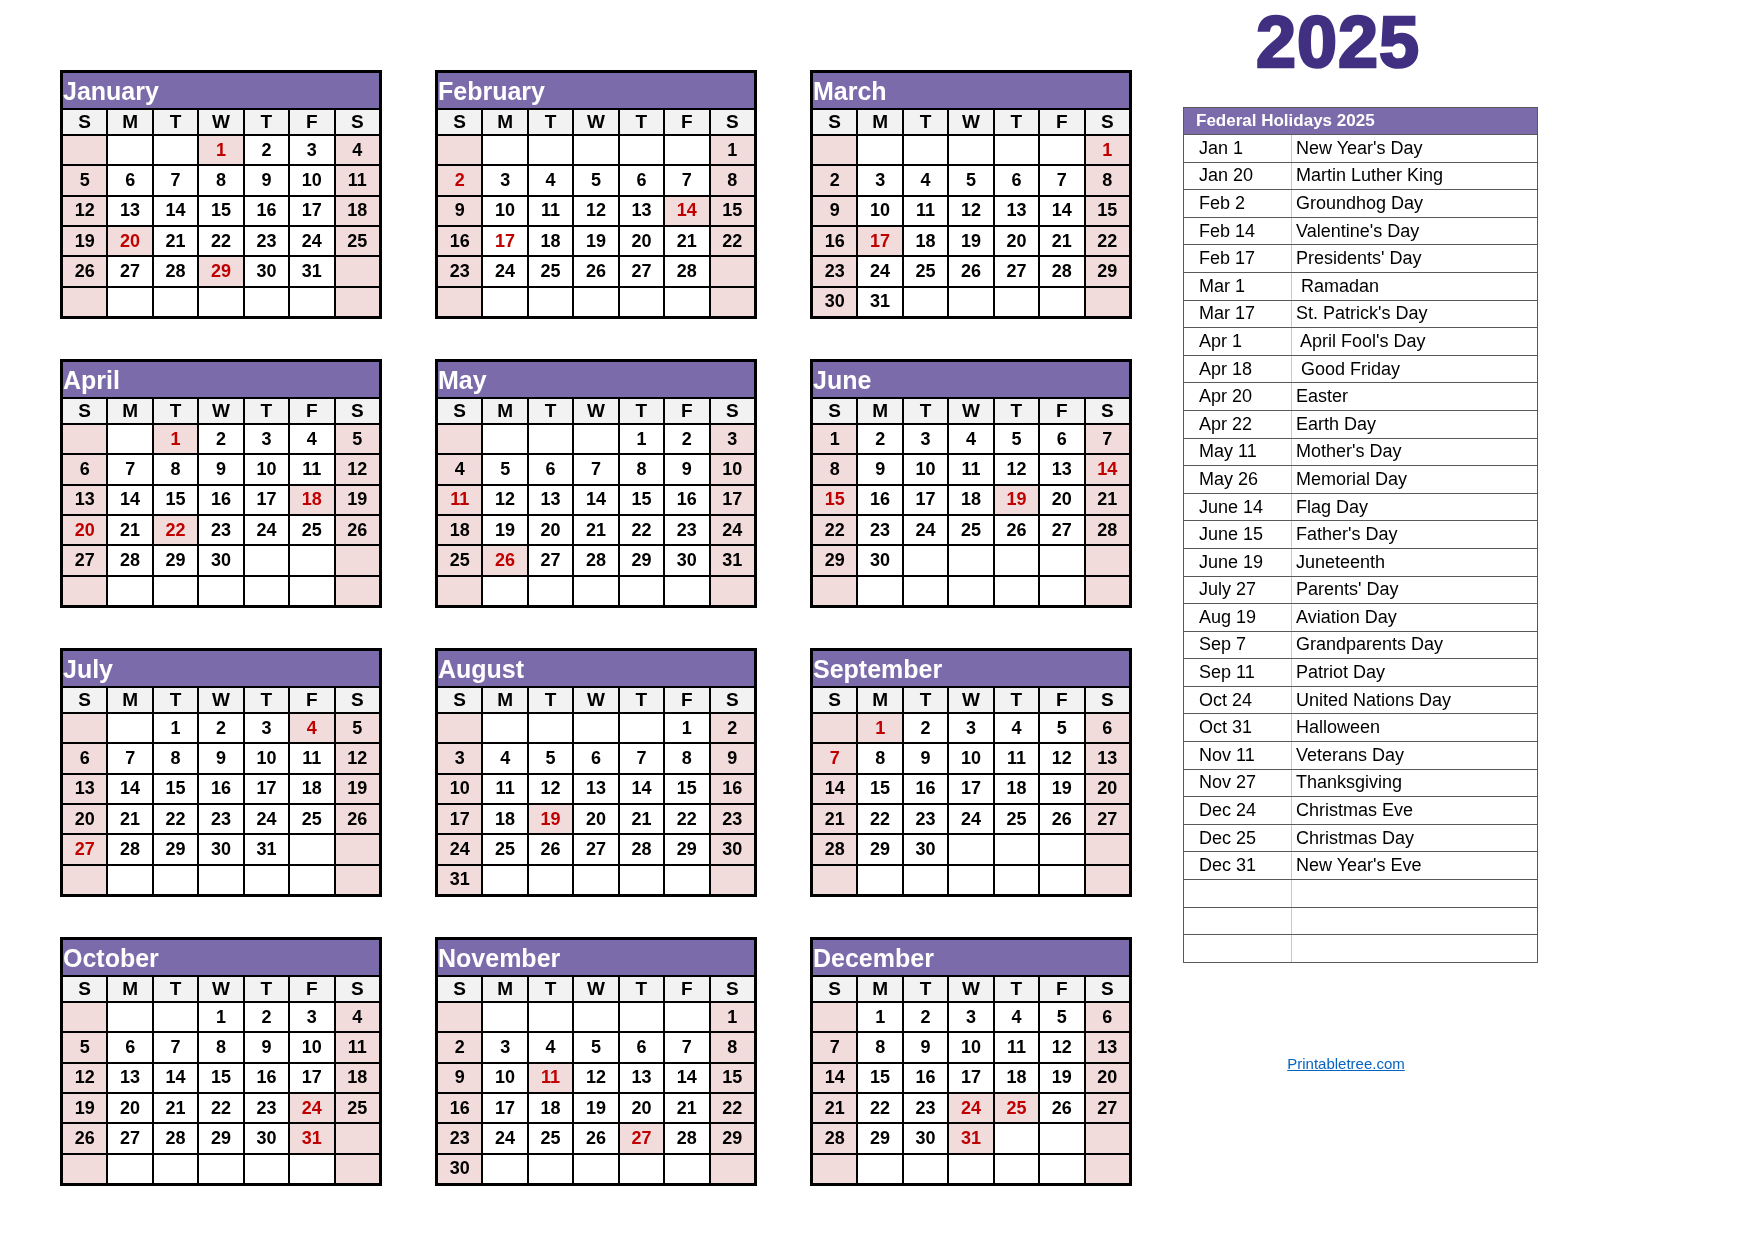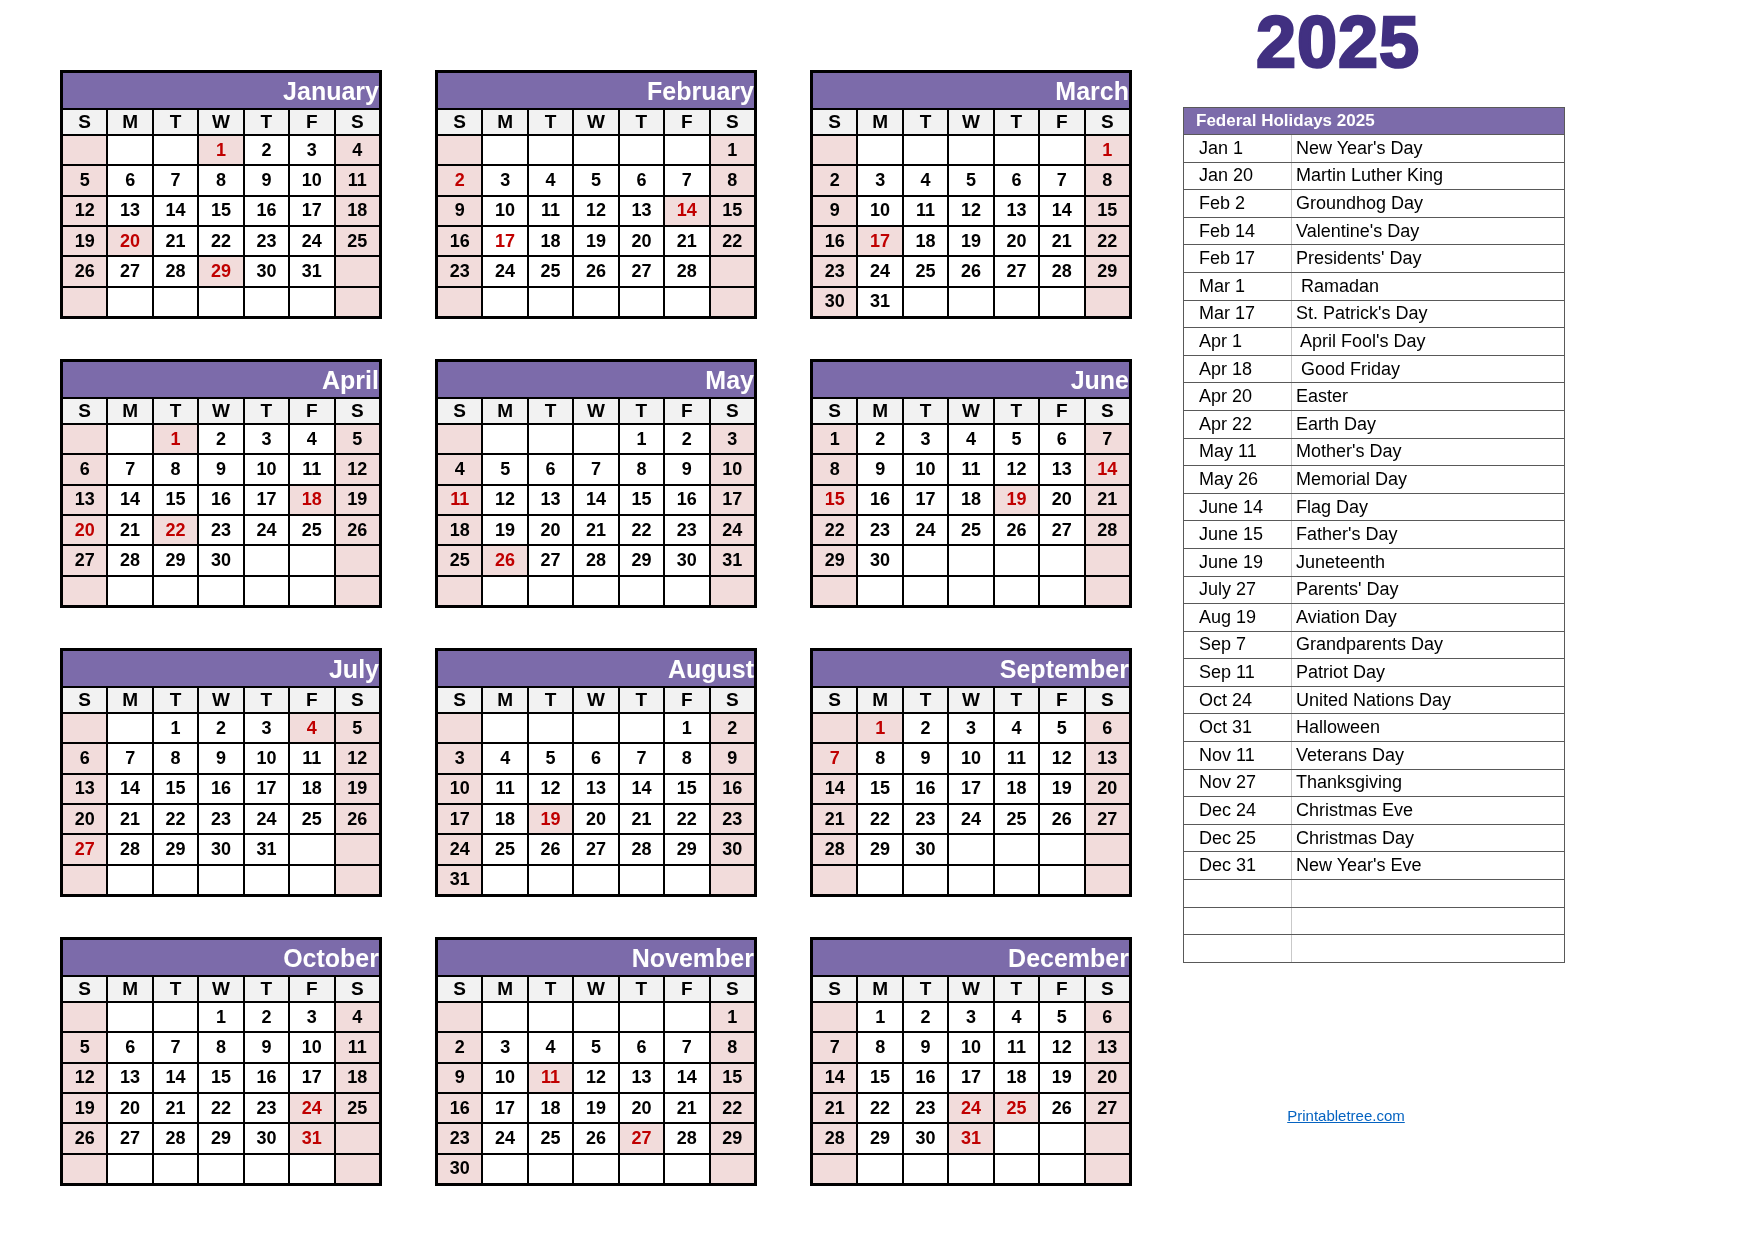--- a/index.html
+++ b/index.html
@@ -21,21 +21,21 @@
     border: 3px solid #000;
     background: #000;
     height: 249px;
     display: flex; flex-direction: column;
   }
   .month-title {
     background: var(--purple, #7c6baa);
     color: #fff;
     font-weight: bold;
     font-size: 25px;
-    text-align: right;
+    text-align: left;
     height: 37px; line-height: 36px;
     border-bottom: 2px solid #000;
     flex: 0 0 auto;
   }
   .month-grid {
     flex: 1 1 auto;
     display: grid;
     grid-template-columns: repeat(7, 1fr);
     grid-template-rows: 24px repeat(6, 1fr);
     gap: 2px;
@@ -57,21 +57,21 @@
     position: absolute; left: 1183px; top: 6px; width: 310px;
     text-align: center;
     font-size: 72px; line-height: 1;
     font-weight: bold;
     letter-spacing: 1px;
     color: var(--year, #413081);
     -webkit-text-stroke: 2.5px var(--year, #413081);
   }
   
   .holidays {
-    position: absolute; left: 1183px; top: 107px; width: 382px;
+    position: absolute; left: 1183px; top: 107px; width: 355px;
     border: 1px solid #595959;
     background: #fff;
   }
   .h-header {
     background: var(--purple, #7c6baa);
     color: #fff;
     font-weight: bold;
     font-size: 17px;
     height: 26px; line-height: 26px;
     padding-left: 12px;
@@ -89,21 +89,21 @@
     border-right: 1px solid #c9c9c9;
     display: flex; align-items: center;
   }
   .h-name {
     padding-left: 4px;
     display: flex; align-items: center;
     white-space: pre;
   }
   
   .footer {
-    position: absolute; left: 1183px; top: 1107px; width: 326px;
+    position: absolute; left: 1183px; top: 1055px; width: 326px;
     text-align: center;
     font-size: 15px;
   }
   .footer span {
     color: var(--link, #0563c1);
     text-decoration: underline;
     cursor: pointer;
   }
 </style>
 </head>

